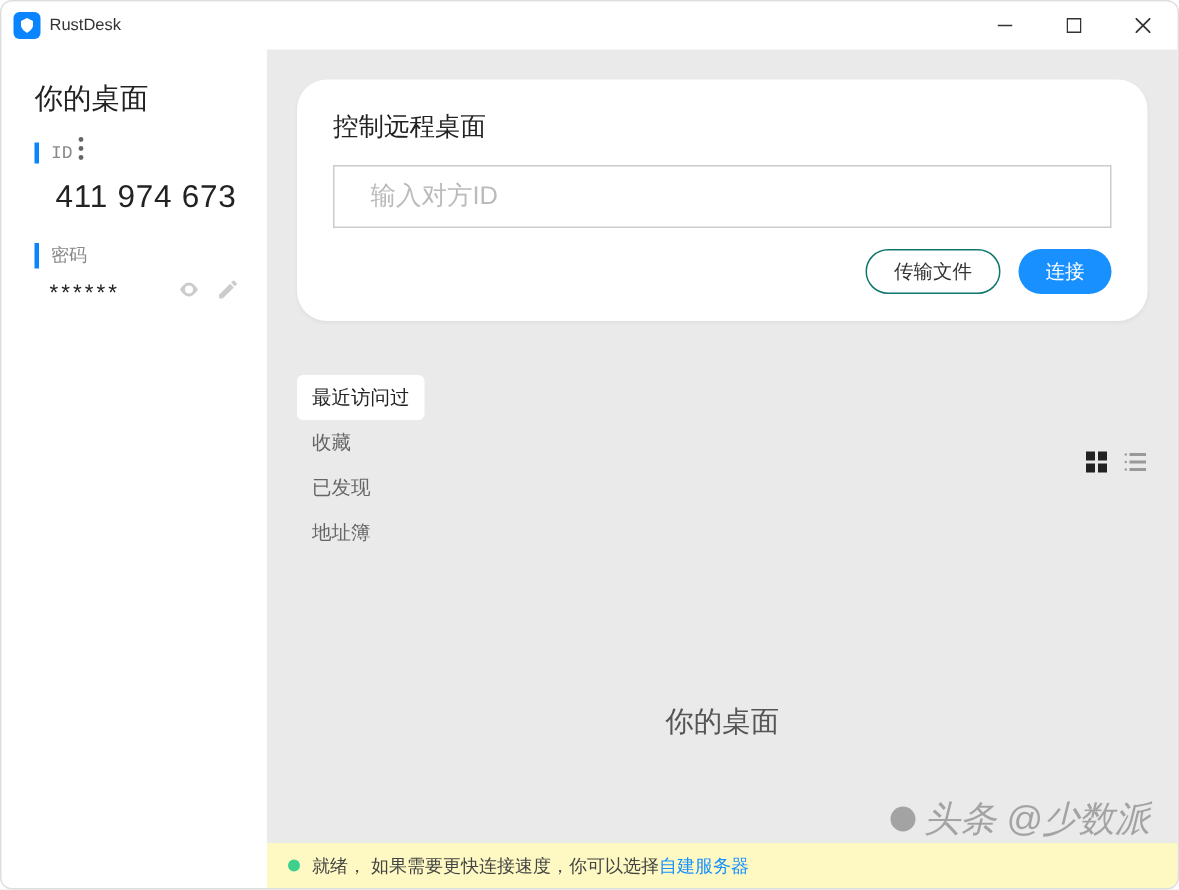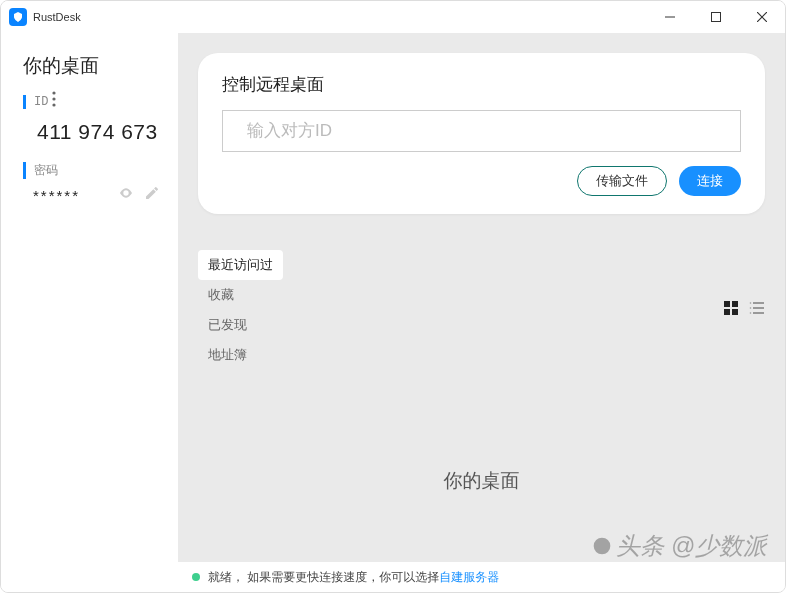--- a/index.html
+++ b/index.html
@@ -134,21 +134,21 @@
       display: flex;
       align-items: center;
       justify-content: center;
     }
     .empty-text { font-size: 19px; color: #555; }
     
     .status-bar {
       position: absolute;
       bottom: 0; left: 0; right: 0;
       height: 30px;
-      background: #ffffff;
+      background: #fef9c3;
       display: flex;
       align-items: center;
       padding: 0 14px;
       font-size: 12px;
       color: #444;
       gap: 8px;
     }
     .status-dot {
       width: 8px; height: 8px;
       background: #3ecf8e;

